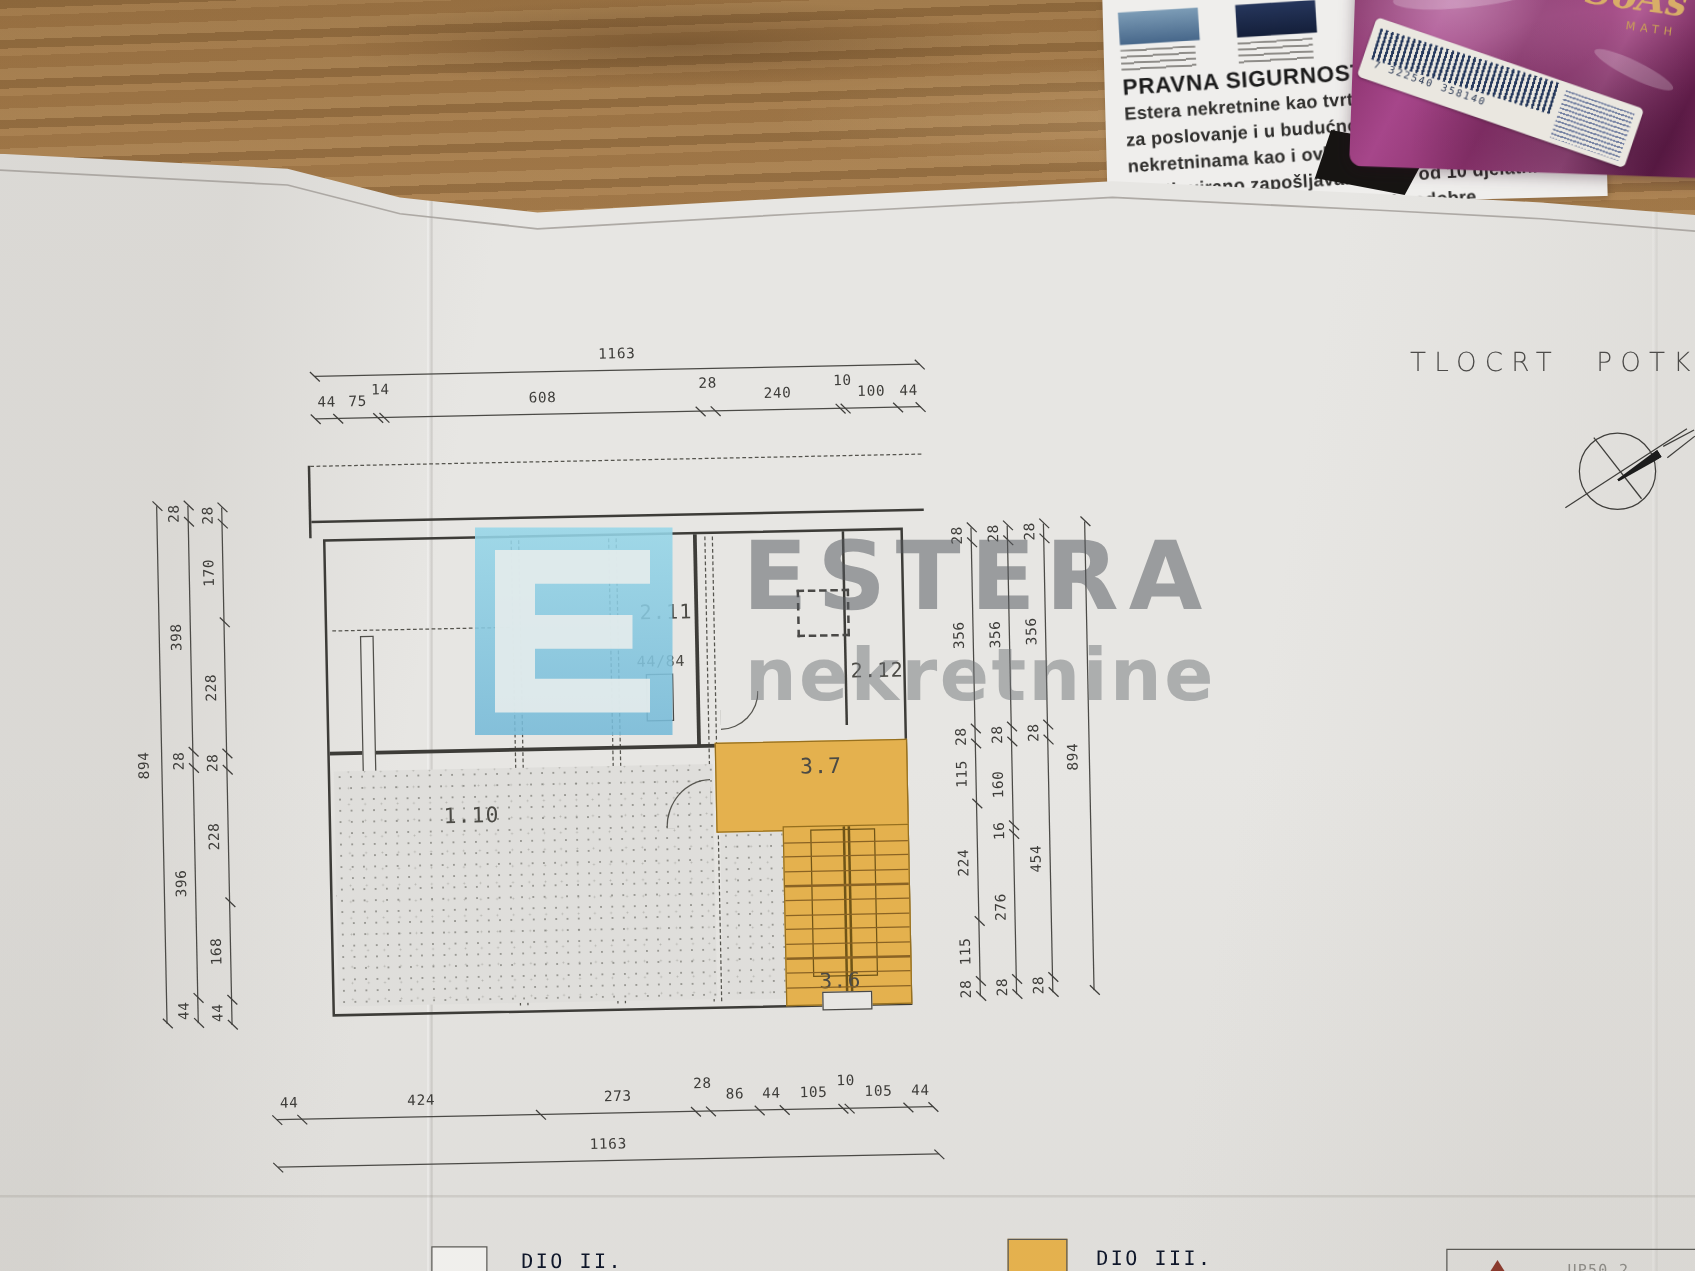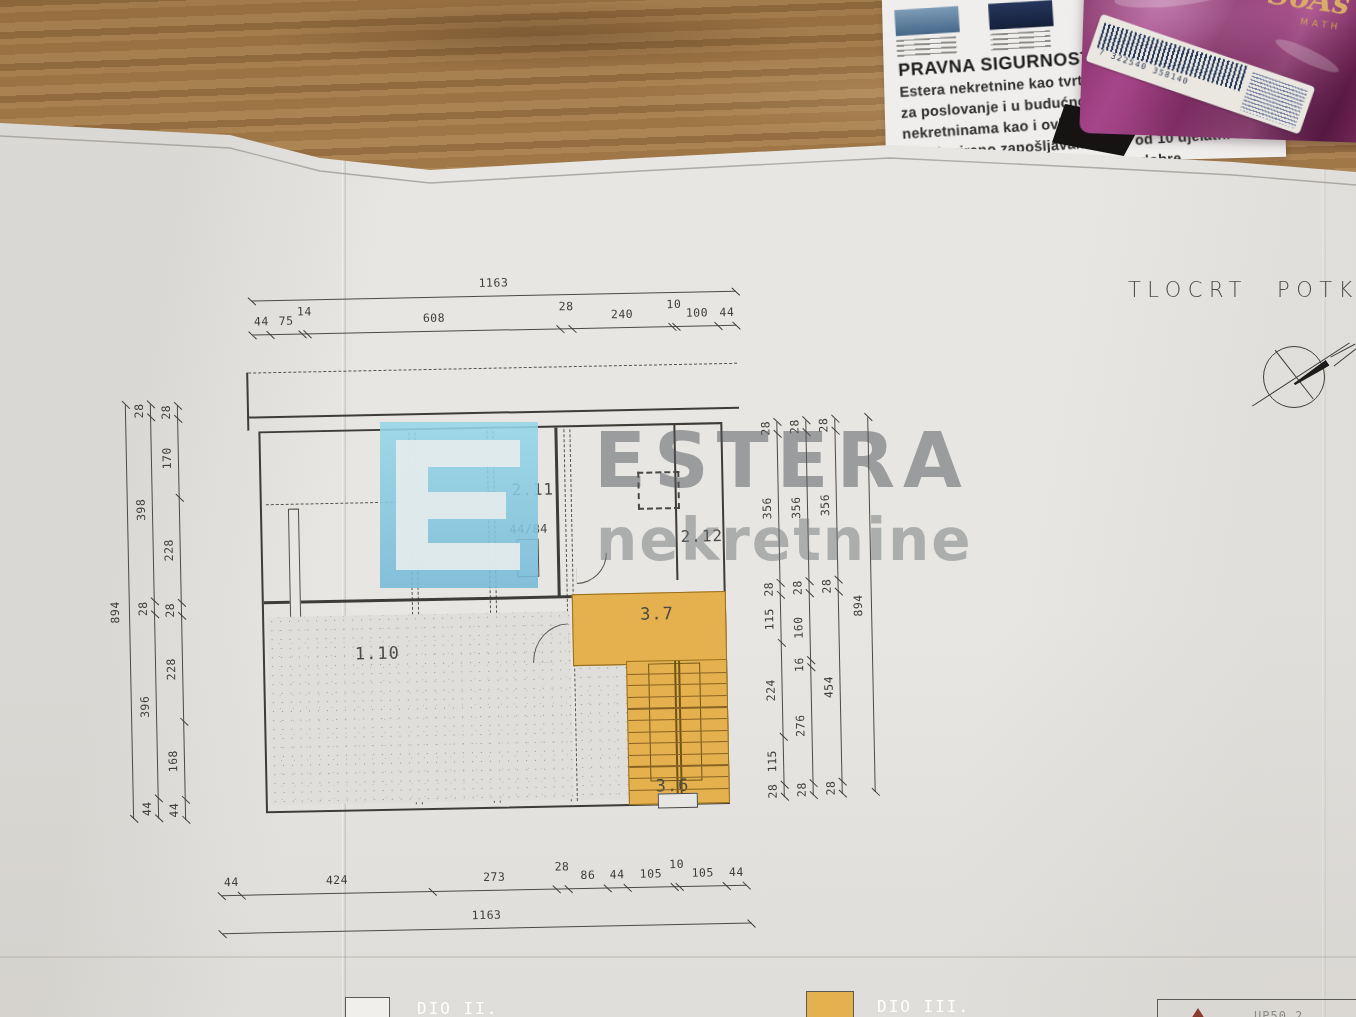--- a/index.html
+++ b/index.html
@@ -106,21 +106,21 @@
     background:linear-gradient(180deg,rgba(150,214,232,.88),rgba(118,186,216,.88));}
   .wm-e{position:absolute;background:rgba(228,235,235,.92);}
   #wm-brand{position:absolute;left:222px;top:2px;font-size:76px;font-weight:800;
     letter-spacing:8px;color:rgba(84,89,94,.52);}
   #wm-sub{position:absolute;left:224px;top:92px;font-size:58px;font-weight:800;
     letter-spacing:2px;color:rgba(108,113,118,.48);}
 
   
   .legend-swatch{position:absolute;border:1.6px solid #5a5954;}
   .legend-label{position:absolute;font-family:"DejaVu Sans Mono",monospace;font-size:16px;
-    letter-spacing:2px;color:#ffffff;white-space:nowrap;}
+    letter-spacing:2px;color:#0f172a;white-space:nowrap;}
   #corner-box{left:1157px;top:999px;width:280px;height:40px;border:1.6px solid #5a5954;z-index:7;}
   #corner-tri{position:absolute;left:33px;top:8px;width:0;height:0;
     border-left:7px solid transparent;border-right:7px solid transparent;
     border-bottom:11px solid #8a3b2e;}
   #corner-text{position:absolute;left:96px;top:9px;font-family:"DejaVu Sans Mono",monospace;
     font-size:12px;color:#8d8b86;letter-spacing:1px;}
 </style>
 </head>
 <body>
 

